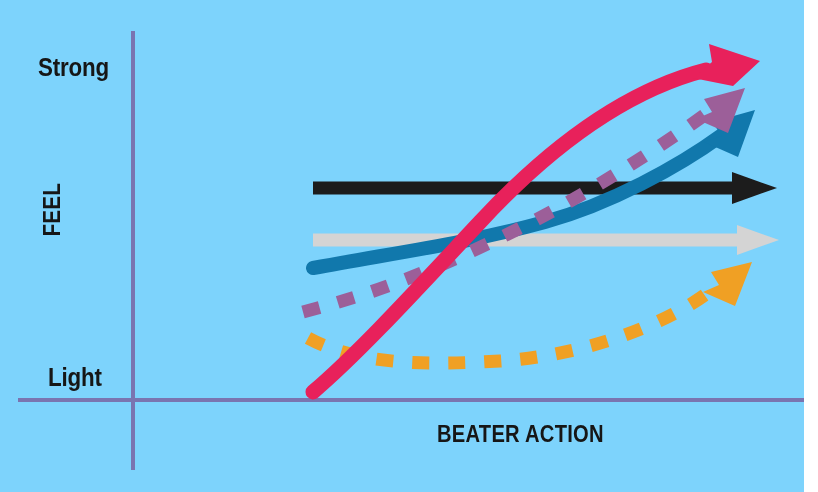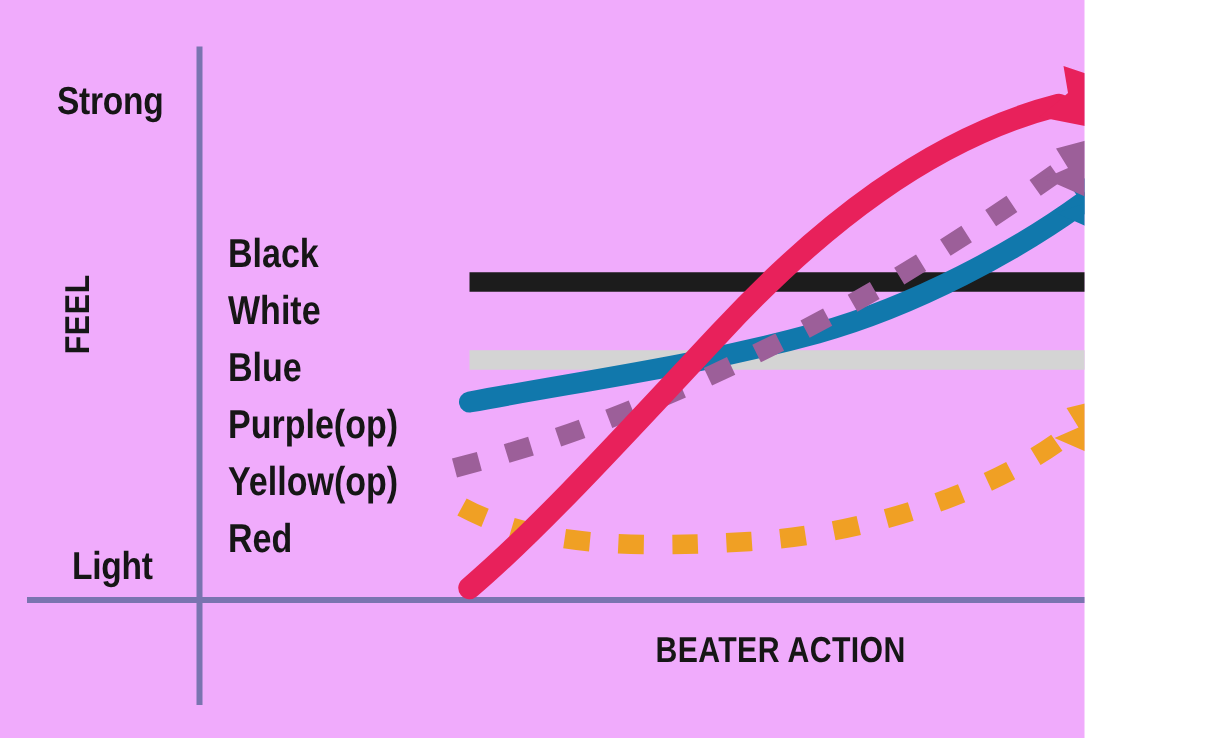--- a/index.html
+++ b/index.html
@@ -6,23 +6,23 @@
   html, body {
     margin: 0;
     padding: 0;
     background: #ffffff;
   }
   body {
     font-family: "Liberation Sans", sans-serif;
   }
   #chart-root {
     position: relative;
-    width: 723px;
+    width: 804px;
     height: 492px;
-    background: #f0abfc;
+    background: #7dd3fc;
     overflow: hidden;
   }
   #chart-svg {
     position: absolute;
     left: 0;
     top: 0;
     width: 818px;
     height: 492px;
     display: block;
   }
@@ -137,22 +137,14 @@
   </svg>
 
   <div class="axis-text" id="label-strong">Strong</div>
 
   <div class="axis-text" id="label-light">Light</div>
 
   <div class="axis-text" id="label-feel">FEEL</div>
 
   <div class="axis-text" id="label-beater-action">BEATER ACTION</div>
 
-  <div id="series-legend">
-    <div class="series-name">Black</div>
-    <div class="series-name">White</div>
-    <div class="series-name">Blue</div>
-    <div class="series-name">Purple(op)</div>
-    <div class="series-name">Yellow(op)</div>
-    <div class="series-name">Red</div>
-  </div>
 
 </div>
 
 </body></html>

